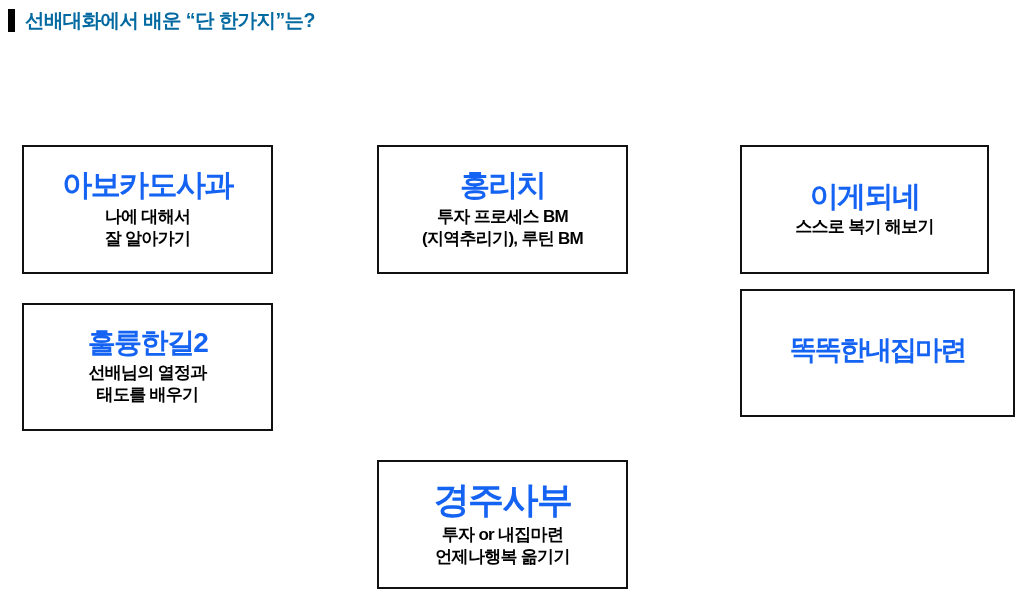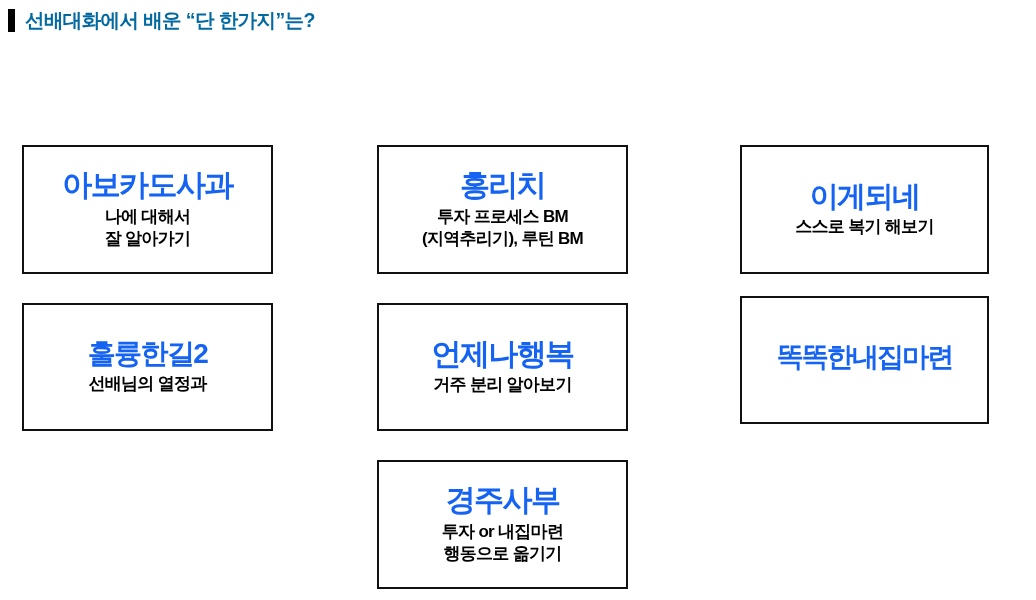--- a/index.html
+++ b/index.html
@@ -110,31 +110,31 @@
     background-repeat: repeat-x;
     opacity: .8;
   }
 
   
   #card-0 { left: 22px;  top: 145px; width: 251px; height: 129px; }
   #card-1 { left: 377px; top: 145px; width: 251px; height: 129px; }
   #card-2 { left: 740px; top: 145px; width: 249px; height: 129px; }
   #card-3 { left: 22px;  top: 303px; width: 251px; height: 128px; }
   #card-4 { left: 377px; top: 303px; width: 251px; height: 128px; }
-  #card-5 { left: 740px; top: 296px; width: 249px; height: 128px; text-align: center; }
+  #card-5 { left: 740px; top: 289px; width: 275px; height: 128px; text-align: center; }
   #card-6 { left: 377px; top: 460px; width: 251px; height: 129px; }
 
   
   #card-0 .card-heading { font-size: 30px; }
   #card-1 .card-heading { font-size: 30px; }
   #card-2 .card-heading { font-size: 29px; }
   #card-3 .card-heading { font-size: 28px; }
   #card-4 .card-heading { font-size: 30px; }
   #card-5 .card-heading { font-size: 27px; letter-spacing: -1.9px; }
-  #card-6 .card-heading { font-size: 30px; }
+  #card-6 .card-heading { font-size: 36px; }
 </style>
 </head>
 <body>
 
 <div id="slide-title">
   <div id="title-marker"></div>
   <div id="title-text">선배대화에서 배운 “단 한가지”는?</div>
 </div>
 
 <div id="card-layer">
@@ -159,35 +159,30 @@
     <div class="card-heading spell">이게되네</div>
     <div class="card-body">
       <span class="line">스스로 복기 해보기</span>
     </div>
   </div>
 
   <div class="card" id="card-3">
     <div class="card-heading spell">훌륭한길2</div>
     <div class="card-body">
       <span class="line">선배님의 열정과</span>
+      <span class="line">태도를 배우기</span>
     </div>
   </div>
 
-  <div class="card" id="card-4">
-    <div class="card-heading spell">언제나행복</div>
-    <div class="card-body">
-      <span class="line">거주 분리 알아보기</span>
-    </div>
-  </div>
 
   <div class="card" id="card-5">
     <div class="card-heading spell">똑똑한내집마련</div>
   </div>
 
   <div class="card" id="card-6">
     <div class="card-heading">경주사부</div>
     <div class="card-body">
       <span class="line spell" style="--sq-left:46%; --sq-right:2%;">투자 or 내집마련</span>
-      <span class="line">행동으로 옮기기</span>
+      <span class="line">언제나행복 옮기기</span>
     </div>
   </div>
 
 </div>
 
 </body></html>

